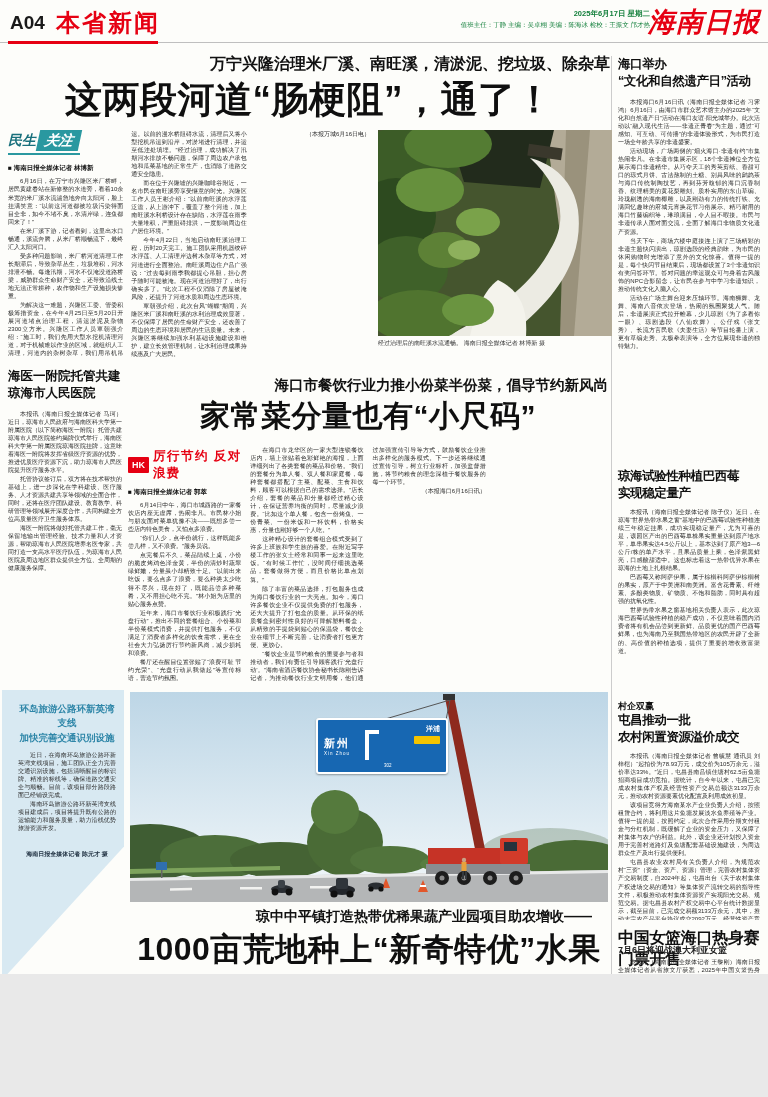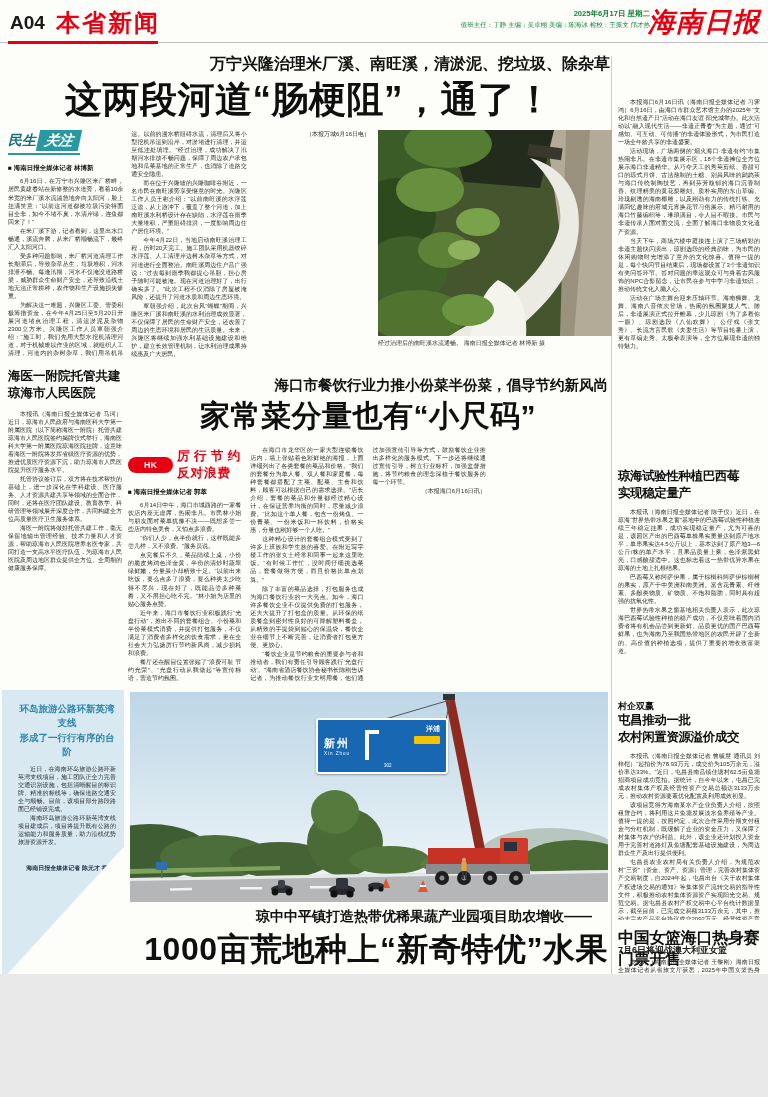--- a/index.html
+++ b/index.html
@@ -31,21 +31,21 @@
   .caption{font-size:6px;line-height:1.5;color:#333;text-align:justify;margin-top:3px;}
 
   
   .ms-badge{display:inline-block;margin:0 0 5px 0;break-inside:avoid;border-bottom:2px solid #2a98a0;padding-bottom:2px;}
   .ms-left{color:#19707c;font-weight:900;font-style:italic;font-size:14px;padding-right:2px;}
   .ms-right{display:inline-block;background:#2a98a0;color:#fff;font-weight:900;font-style:italic;
             font-size:14px;padding:1px 7px;transform:skewX(-12deg);}
 
   
   .hk-row{display:flex;align-items:center;gap:4px;break-inside:avoid;margin:2px 0 6px 0;justify-content:center;}
-  .hk-logo{background:#e60012;color:#fff;font-weight:900;font-size:9px;padding:2px 16px;border-radius:8px;}
+  .hk-logo{background:#e60012;color:#fff;font-weight:900;font-size:9px;padding:2px 4px;border-radius:1px;}
   .hk-text{color:#e60012;font-weight:900;font-size:12.5px;letter-spacing:1px;}
 
   
   .hosp-head{font-size:12.5px;font-weight:900;line-height:1.35;color:#111;}
   .teal-box{background:#d8e9f2;clip-path:polygon(0 0,100% 0,100% 54%,0 100%);padding:12px 8px 8px 16px;box-sizing:border-box;}
   .teal-title{font-size:9.5px;font-weight:900;color:#2e86a8;text-align:center;line-height:1.5;}
   .teal-credit{font-size:6px;font-weight:bold;text-align:center;margin-top:7px;color:#234;}
 
   
   .sb-head{font-size:12.5px;font-weight:900;line-height:1.35;color:#0f0f0f;letter-spacing:-0.4px;}
@@ -142,21 +142,21 @@
     <div class="body-text" style="margin-top:8px;height:262px;">
       <p>本报讯（海南日报全媒体记者 马珂）近日，琼海市人民政府与海南医科大学第一附属医院（以下简称海医一附院）托管共建琼海市人民医院签约揭牌仪式举行，海南医科大学第一附属医院琼海医院挂牌，这意味着海医一附院将发挥省级医疗资源的优势，推进优质医疗资源下沉，助力琼海市人民医院提升医疗服务水平。</p>
       <p>托管协议签订后，双方将在技术帮扶的基础上，进一步深化在学科建设、医疗服务、人才资源共建共享等领域的全面合作，同时，还将在医疗团队建设、教育教学、科研管理等领域展开深度合作，共同构建全方位高质量医疗卫生服务体系。</p>
       <p>海医一附院将做好托管共建工作，毫无保留地输出管理经验、技术力量和人才资源，帮助琼海市人民医院培养名医专家，共同打造一支高水平医疗队伍，为琼海市人民医院及周边地区群众提供全方位、全周期的健康服务保障。</p>
     </div>
   </div>
 
   <div class="abs teal-box" style="left:2px;top:690px;width:122px;height:290px;">
     <div class="teal-title">
       <div>环岛旅游公路环新英湾支线</div>
-      <div>形成了一行行有序的台阶</div>
+      <div>加快完善交通识别设施</div>
     </div>
     <div class="body-text" style="margin-top:6px;height:92px;">
       <p>近日，在海南环岛旅游公路环新英湾支线项目，施工团队正全力完善交通识别设施，包括清晰醒目的标识牌、精准的标线等，确保道路交通安全与顺畅。目前，该项目部分路段路面已经铺设完成。</p>
       <p>海南环岛旅游公路环新英湾支线项目建成后，项目将提升既有公路的运输能力和服务质量，助力沿线优势旅游资源开发。</p>
     </div>
     <div class="teal-credit">海南日报全媒体记者 陈元才 摄</div>
   </div>
 
   <div class="abs kicker" style="left:128px;top:376px;width:480px;font-size:14.5px;">海口市餐饮行业力推小份菜半份菜，倡导节约新风尚</div>
   <div class="abs headline" style="left:128px;top:396px;width:480px;font-size:30px;">家常菜分量也有“小尺码”</div>
@@ -259,31 +259,35 @@
         </div>
       <div class="sign-right">
         <div class="sign-dest2">洋浦</div>
         <div class="sign-chip"></div>
         <div class="sign-road">302</div>
       </div>
     </div>
   </div>
 
   <div class="abs kicker" style="left:114px;top:908px;width:478px;font-size:14px;">琼中中平镇打造热带优稀果蔬产业园项目助农增收——</div>
-  <div class="abs headline" style="left:130px;top:928px;width:478px;font-size:32px;text-align:right;">1000亩荒地种上“新奇特优”水果</div>
+  <div class="abs headline" style="left:130px;top:928px;width:478px;font-size:32px;">1000亩荒地种上“新奇特优”水果</div>
   <div class="abs body-text cols-5" style="left:4px;top:984px;width:606px;height:106px;">
     <p class="byline">■ 海南日报全媒体记者 刘宁明</p>
     <p>长期闲置的荒地，住进了不少“洋水果”，这是怎么回事？近来，位于琼中黎族苗族自治县中平镇黎明村的1000亩荒地，成为一处热带优稀果蔬产业园，当地村民倍感新奇。</p>
     <p>6月13日，海南日报全媒体记者造访“洋水果”的新居，只见坡地经过整理，形成了一行行有序的台阶，一棵棵果树整齐栽种，为荒地覆盖上一幅绿色画卷，从远处望去，产业园掩映在层叠的山峦环抱，在蓝天的映照下更显生机勃勃。</p>
     <p>“坡地上种的是燕窝果、黄金山竹、高产榴莲、红毛丹等水果。”热带优稀果蔬产业园项目负责人朱泉凯说，下一步，公司还将创建有机燕窝水果品牌，延伸产业链，实现品牌效益、经济效益、生态效益和社会效益的有机统一。</p>
     <p>海南适合种植热带水果的地方很多，为何选择琼中？朱泉凯告诉记者，琼中地处海南岛中部山区，具有独特的低纬度高海拔地理位置和独特的热带雨林气候特征，这里冬无严寒，夏无酷暑，自然条件优越，为果蔬种植提供了得天独厚的优势。大约4年前，他就在琼中营根镇建设燕窝果种植基地，并开展新奇特优品种的选育工作。</p>
     <p>近两年，中平镇党委为产业发展寻求新机遇，主动引进朱泉凯的企业，利用黎明村的1000余亩荒地和乡村振兴衔接资金，打造热带优稀果蔬产业园项目。按照规划，这里还要种植100亩菠萝蜜、100亩椰子和200亩贵妃芒果。“这些热带水果目前市场价高，为项目带来不菲收益的同时，能助力村集体经济发展。”朱泉凯说，预计项目带动中平镇内村集体年均增收30万元，惠及脱贫户和监测对象617户2450人。</p>
     <p>对于项目的发展，中平镇有着长远的思路。“我们这里的自然条件很好。”中平镇党委书记王健告诉记者，项目将依托万泉河沿线的资源优势，带动更多村民增收致富。</p>
   </div>
 
+  <div class="abs sb-head" style="left:618px;top:56px;width:142px;">
+    <div>海口举办</div>
+    <div>“文化和自然遗产日”活动</div>
+  </div>
   <div class="abs body-text" style="left:618px;top:98px;width:142px;height:354px;">
     <p>本报海口6月16日讯（海南日报全媒体记者 习霁鸿）6月16日，由海口市群众艺术馆主办的2025年“文化和自然遗产日”活动在海口友谊·阳光城举办。此次活动以“融入现代生活——非遗正青春”为主题，通过“可感知、可互动、可传播”的非遗体验形式，为市民打造一场全年龄共享的非遗盛宴。</p>
     <p>活动现场，广场两侧的“烟火海口·非遗有约”市集热闹非凡。在非遗市集展示区，18个非遗摊位全方位展示海口非遗精华。从巧夺天工的秀英剪纸、香甜可口的琼式月饼、古法熬制的土糖、别具风味的鹧鸪茶与海口传统制陶技艺，再到芬芳馥郁的海口沉香制香、纹理精美的黄花梨雕刻、质朴实用的东山草编、玲珑剔透的海南椰雕，以及刚劲有力的传统打铁、充满回忆趣味的府城元宵换花节习俗展示、精巧耐用的海口竹藤编织等，琳琅满目，令人目不暇接。市民与非遗传承人面对面交流，全面了解海口非物质文化遗产资源。</p>
     <p>当天下午，商场六楼中庭接连上演了三场精彩的非遗主题快闪演出，琼剧选段的经典韵味，为市民的休闲购物时光增添了意外的文化惊喜。值得一提的是，每个快闪节目结束后，现场都设置了3个非遗知识有奖问答环节。答对问题的幸运观众可与身着古风服饰的NPC合影留念，让市民在参与中学习非遗知识，推动传统文化入脑入心。</p>
     <p>活动在广场主舞台迎来压轴环节。海南狮舞、龙舞、海南八音依次登场，热闹的氛围聚拢人气。随后，非遗展演正式拉开帷幕，少儿琼剧《为了多看你一眼》、琼剧选段《八仙欢舞》、公仔戏《张文秀》、长流方言民歌《夫妻生活》等节目轮番上演，更有草编走秀、太极拳表演等，全方位展现非遗的独特魅力。</p>
   </div>
 
   <div class="abs sb-head" style="left:618px;top:468px;width:142px;">
     <div>琼海试验性种植巴西莓</div>
     <div>实现稳定量产</div>

